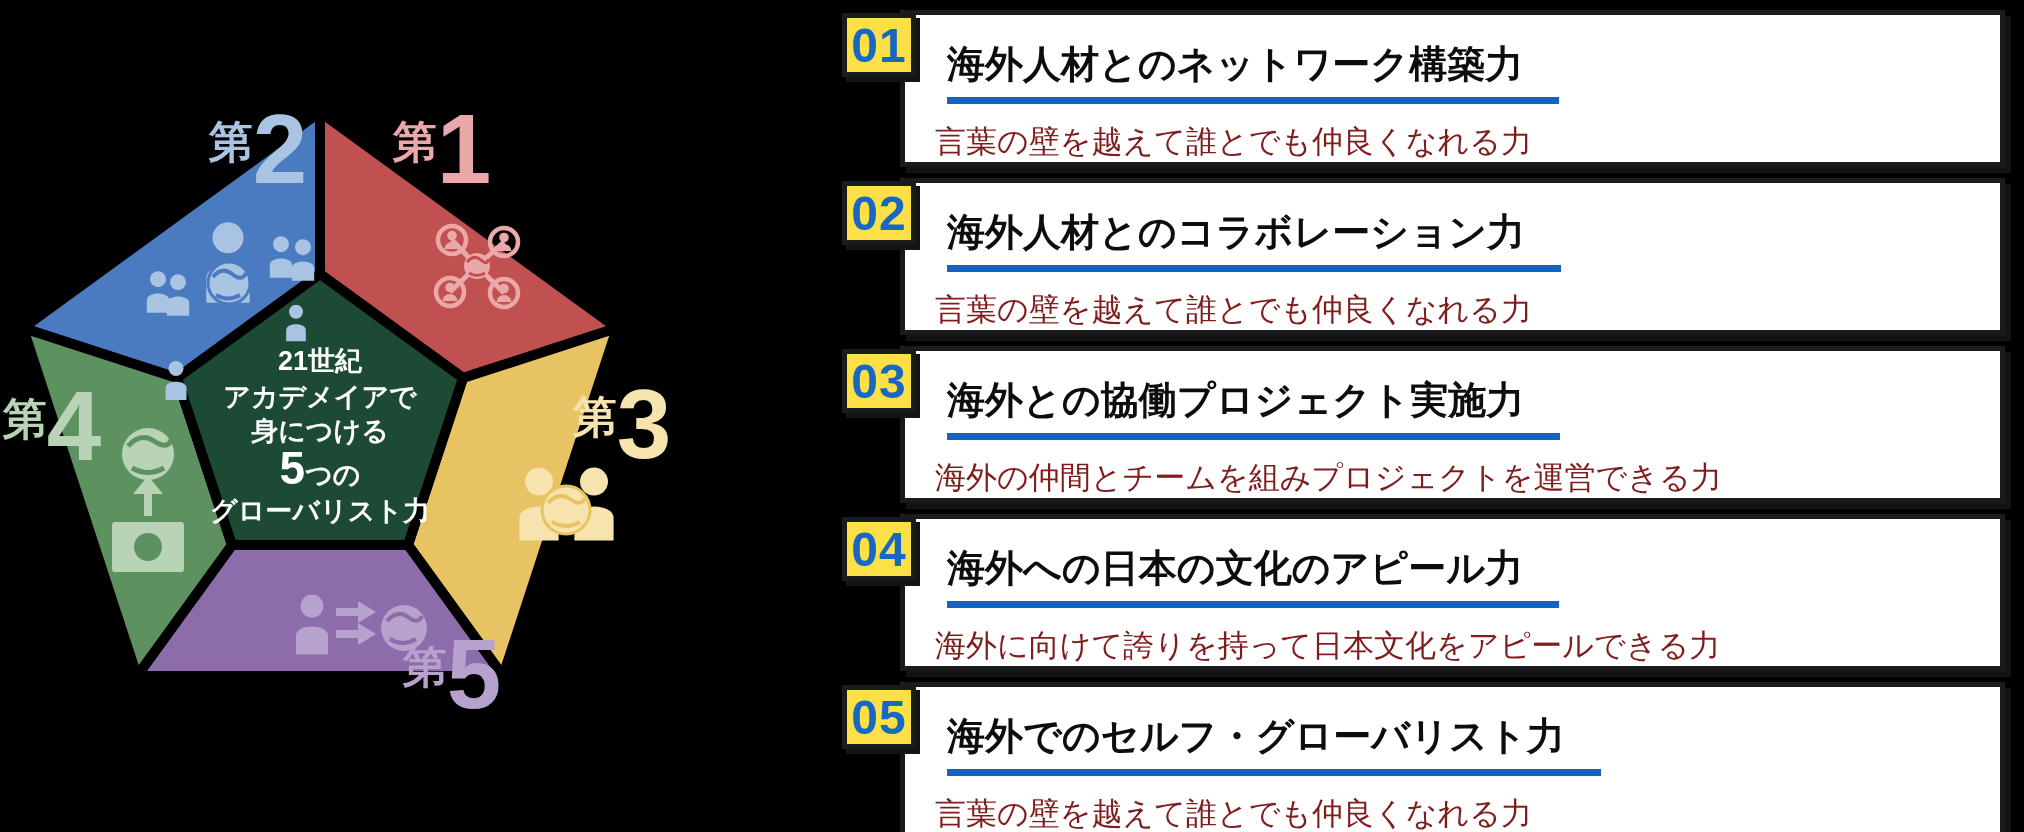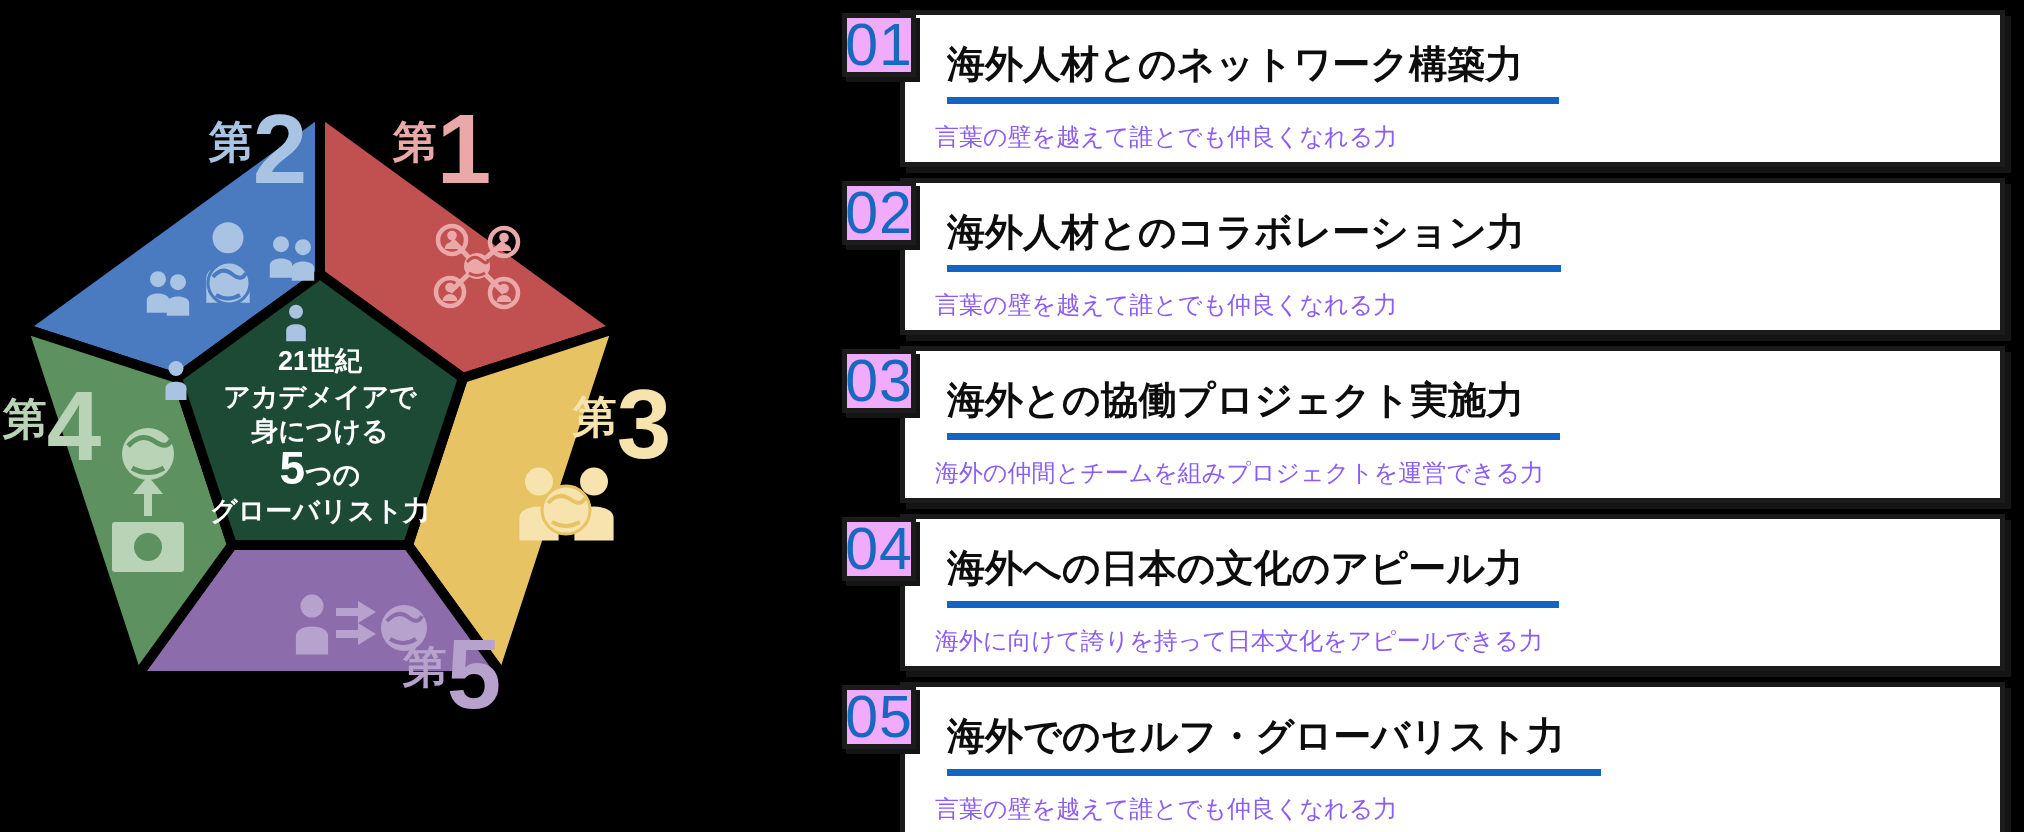--- a/index.html
+++ b/index.html
@@ -17,36 +17,36 @@
     position:relative;box-sizing:border-box;
     width:1105px;height:157px;margin-bottom:11px;
     background:#ffffff;
     border:5px solid #1b1b1b;
     box-shadow:6px 6px 0 0 #141414;
     padding:16px 20px 0 30px;
   }
   .num-badge{
     position:absolute;left:-63px;top:-2px;
     box-sizing:border-box;width:74px;height:64px;
-    background:#f0abfc;border:5px solid #1b1b1b;
+    background:#fde047;border:5px solid #1b1b1b;
     box-shadow:4px 5px 0 0 #141414;
-    color:#1668c0;font-size:59px;font-weight:400;
+    color:#1668c0;font-size:48px;font-weight:700;
     display:flex;align-items:center;justify-content:center;
     letter-spacing:1px;
   }
   .card-title{
     margin:12px;width:fit-content;
     padding:0 36px 10px 0;
     border-bottom:7px solid #1565c0;
     font-family:"Liberation Serif","DejaVu Serif",serif;
     font-size:38px;font-weight:bold;color:#0d0d0d;line-height:1.15;
   }
   .card-desc{
     margin:17px 0 0 0;
-    font-size:24px;color:#8b5cf6;font-family:Liberation Mono, monospace;
+    font-size:31px;color:#7f1d1d;font-family:Liberation Mono, monospace;
   }
 </style>
 </head>
 <body>
 
 <svg class="diagram" width="680" height="700" viewBox="0 0 680 700">
   <defs>
     <g id="person">
       <circle cx="0" cy="-26" r="10"></circle>
       <path d="M-14,16 L-14,0 C-14,-11 14,-11 14,0 L14,16 Z"></path>

